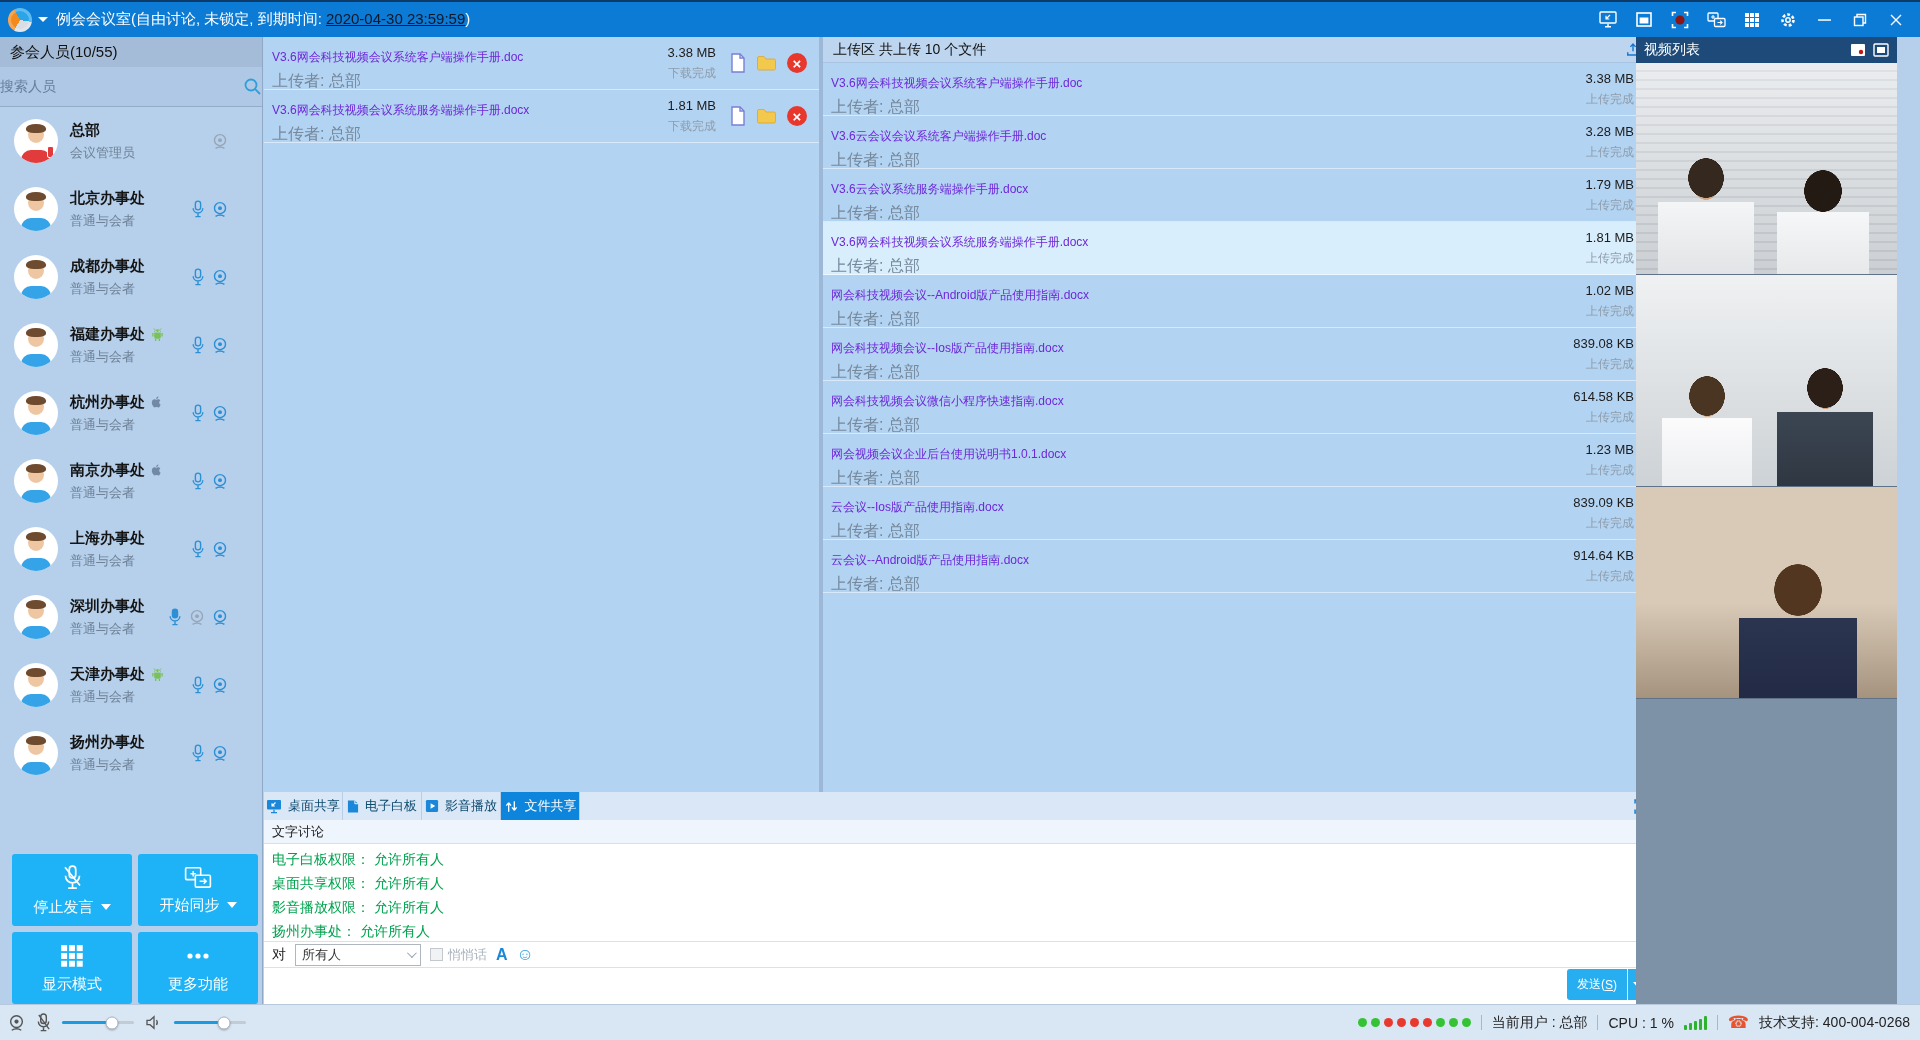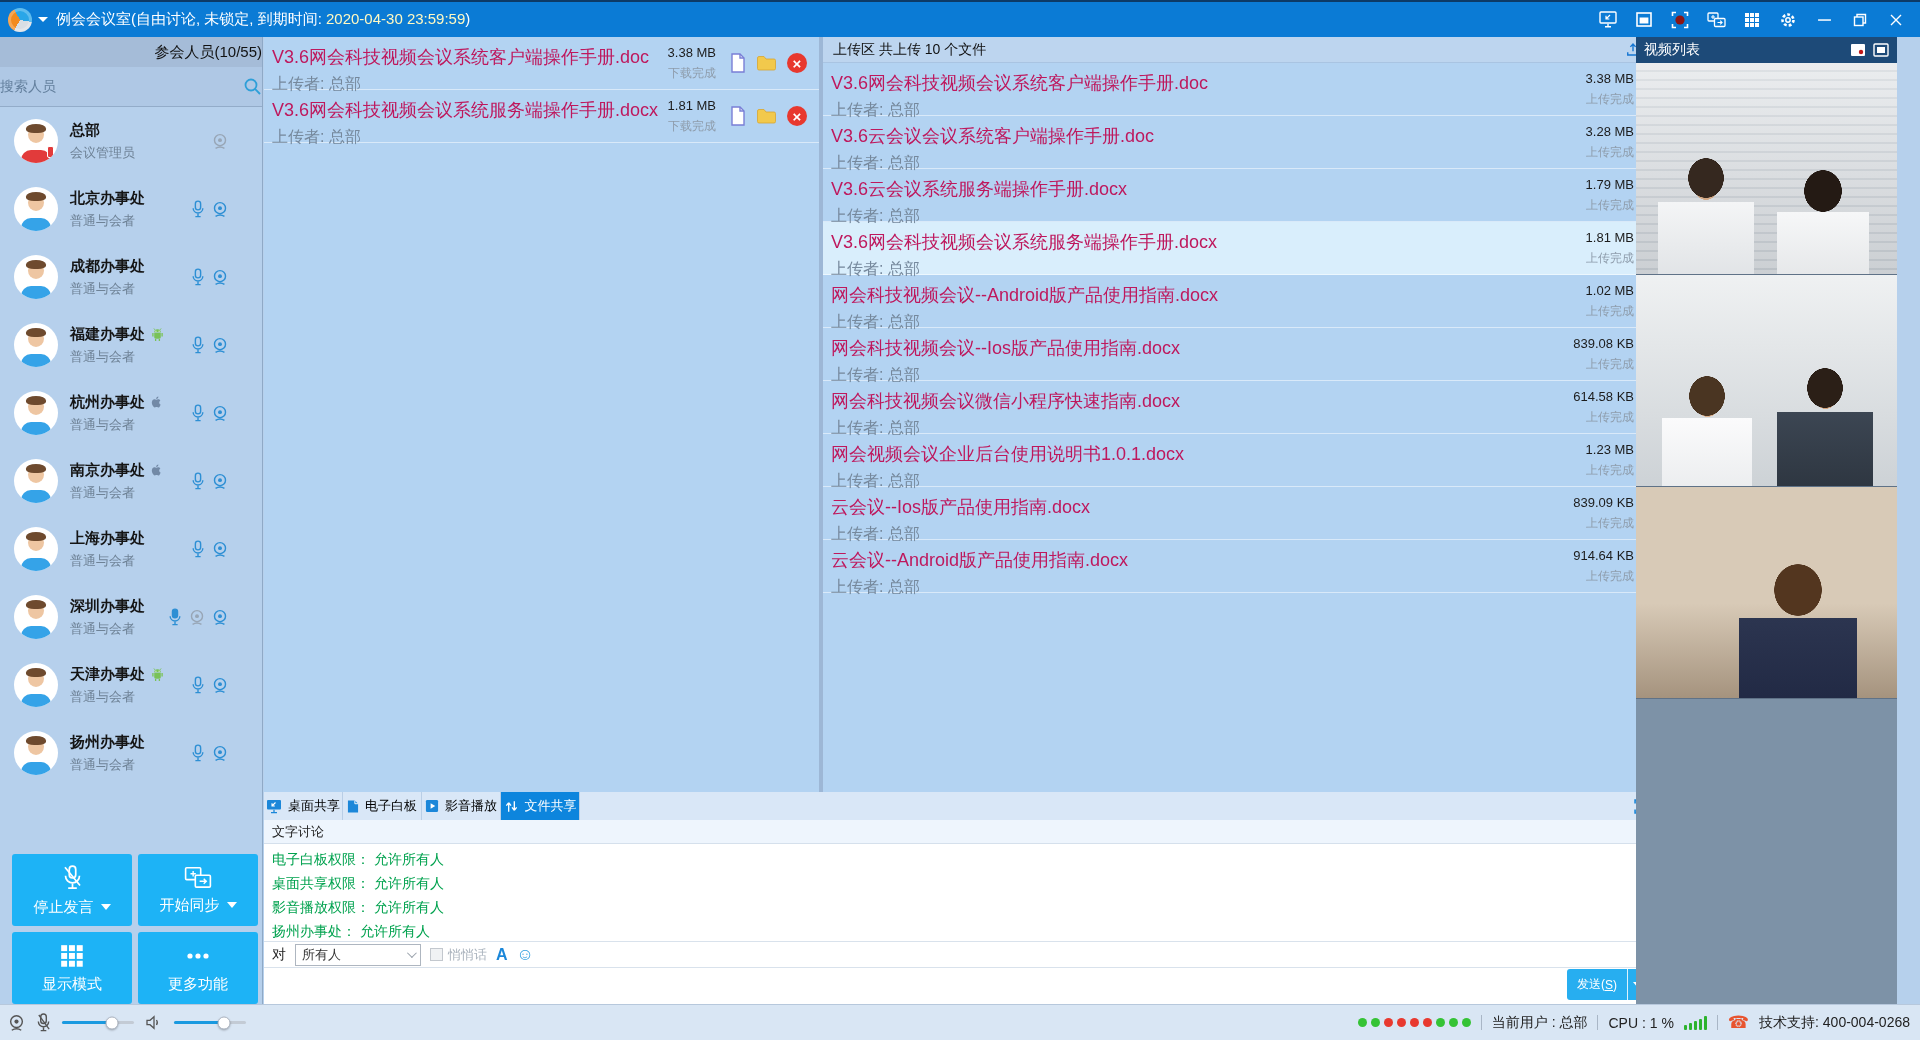--- a/index.html
+++ b/index.html
@@ -10,29 +10,29 @@
 
   
   #titlebar { position:absolute; left:0; top:0; width:1920px; height:37px;
     background:#0b7bd5; border-top:2px solid #0d3a66; display:flex; align-items:center; color:#fff; }
   .tb-logo { width:24px; height:24px; border-radius:50%; margin-left:8px; flex:none;
     background:conic-gradient(from 210deg,#f28a1e 0 120deg,#2aa6e8 120deg 250deg,#d8dee4 250deg 360deg);
     box-shadow:inset 0 0 0 3px rgba(255,255,255,.25); }
   .tb-caret { width:0; height:0; border-left:5px solid transparent; border-right:5px solid transparent;
     border-top:5px solid #fff; margin:0 8px 0 6px; }
   .tb-title { font-size:15px; white-space:nowrap; }
-  .tb-title .time { color:#fef9c3; }
+  .tb-title .time { color:#0f172a;text-decoration:underline; }
   #tb-icons { margin-left:auto; display:flex; align-items:center; gap:16px; padding-right:14px; }
   .tb-icon { width:20px; height:20px; display:flex; align-items:center; justify-content:center; cursor:pointer; }
 
   
   #sidebar { position:absolute; left:0; top:37px; width:263px; height:967px;
     background:#b6d0ec; border-right:1px solid #8fa9c6; }
   .sb-header { height:30px; line-height:30px; padding-left:10px; background:#a5bcd8;
-    font-size:15px; color:#111;text-align:right; }
+    font-size:15px; color:#111; }
   .sb-search { height:40px; background:#afc8e5; border-bottom:1px solid #93acc9;
     display:flex; align-items:center; padding:0 0; }
   .sb-search .ph { color:#64809e; font-size:14px; flex:1; }
   .sb-list { position:absolute; top:70px; left:0; right:0; }
   .p-row { height:68px; display:flex; align-items:center; padding-left:14px; }
   .avatar { width:44px; height:44px; border-radius:50%; background:#fff; position:relative;
     overflow:hidden; flex:none; }
   .av-head { position:absolute; top:7px; left:50%; transform:translateX(-50%);
     width:16px; height:17px; border-radius:50%; background:#eec6a2; }
   .av-head:before { content:""; position:absolute; top:-2px; left:-2px; right:-2px; height:9px;
@@ -62,35 +62,35 @@
   #panel-gap { position:absolute; left:819px; top:37px; width:4px; height:755px; background:#9db7d6; }
   #upload-panel { left:823px; width:884px; }
   .panel-header { height:26px; background:#bdd5ef; border-bottom:1px solid #a9c4e2;
     display:flex; align-items:center; padding:0 10px; font-size:14px; color:#111; }
   .upload-link { margin-left:auto; display:flex; align-items:center; gap:5px; color:#1576d2;
     font-size:13px; cursor:pointer; }
   .file-row { height:53px; display:flex; align-items:center; padding:0 12px 0 8px;
     border-bottom:1px solid rgba(255,255,255,.5); }
   .file-row.selected { background:#d9eefc; }
   .f-main { flex:1; min-width:0; }
-  .f-name { font-size:18px; color:#be185d; white-space:nowrap; overflow:hidden;margin-top:14px; }
+  .f-name { font-size:12px; color:#6d28d9; white-space:nowrap; overflow:hidden;margin-top:14px; }
   .f-sub { font-size:16px; color:#75889c; margin-top:5px; }
   .f-right { text-align:right; margin-right:14px; }
   .f-size { font-size:13px; color:#1c1c1c; }
   .f-status { font-size:12px; color:#8e9cab; margin-top:5px; }
   .f-icons { display:flex; align-items:center; gap:10px; }
   .x-circle { width:20px; height:20px; border-radius:50%; background:#e8382e; color:#fff;
     display:flex; align-items:center; justify-content:center; cursor:pointer; flex:none; }
   .x-circle:before { content:"\00D7"; font-size:15px; font-weight:bold; line-height:1; }
 
   
   #tabbar { position:absolute; left:264px; top:792px; width:1395px; height:28px;
     background:#d9e7f7; display:flex; align-items:stretch; }
   .tab { width:79px; display:flex; align-items:center; justify-content:center; gap:6px;
-    font-size:13px; color:#000000; border-right:1px solid #b9cee6; cursor:pointer; }
+    font-size:13px; color:#0c4a6e; border-right:1px solid #b9cee6; cursor:pointer; }
   .tab.active { background:#0d85dd; color:#fff; }
   .tab-expand { margin-left:auto; align-self:center; margin-right:10px; cursor:pointer; }
 
   
   #chat { position:absolute; left:264px; top:820px; width:1395px; height:184px; background:#fff; }
   .chat-header { height:24px; background:#eef5fd; border-bottom:1px solid #d5e0ec;
     display:flex; align-items:center; padding:0 8px; font-size:13px; color:#222; }
   .chat-close { margin-left:auto; color:#333; font-size:17px; cursor:pointer; line-height:1; }
   .chat-close:before { content:"\00D7"; }
   .chat-msgs { padding:3px 8px; }

